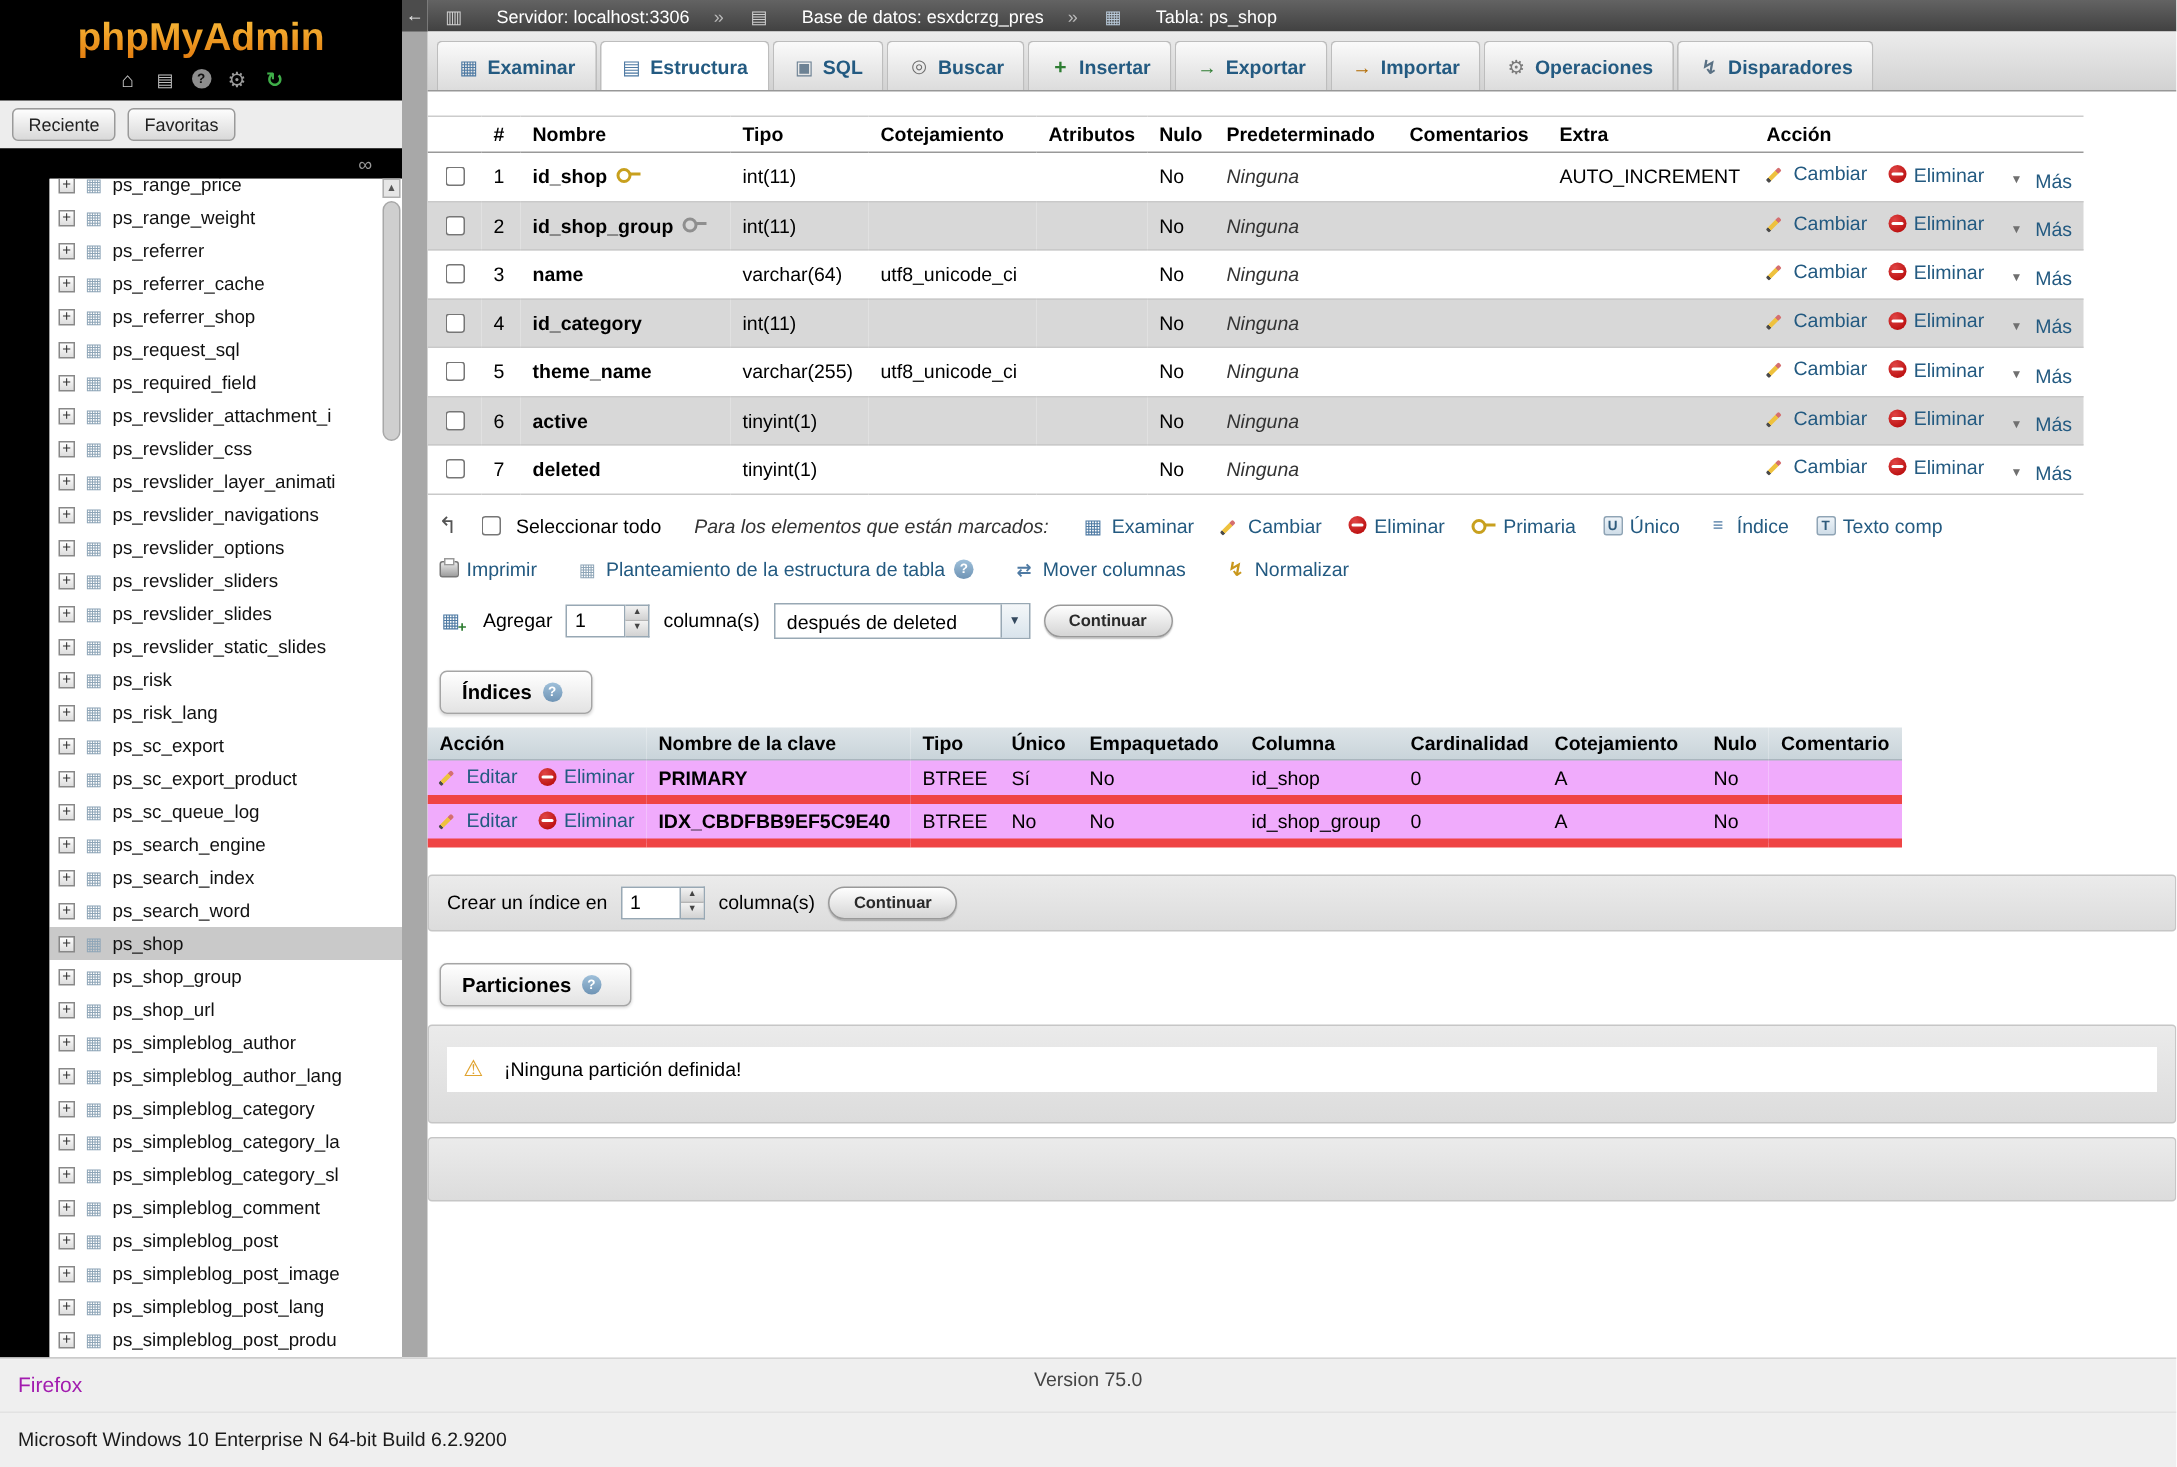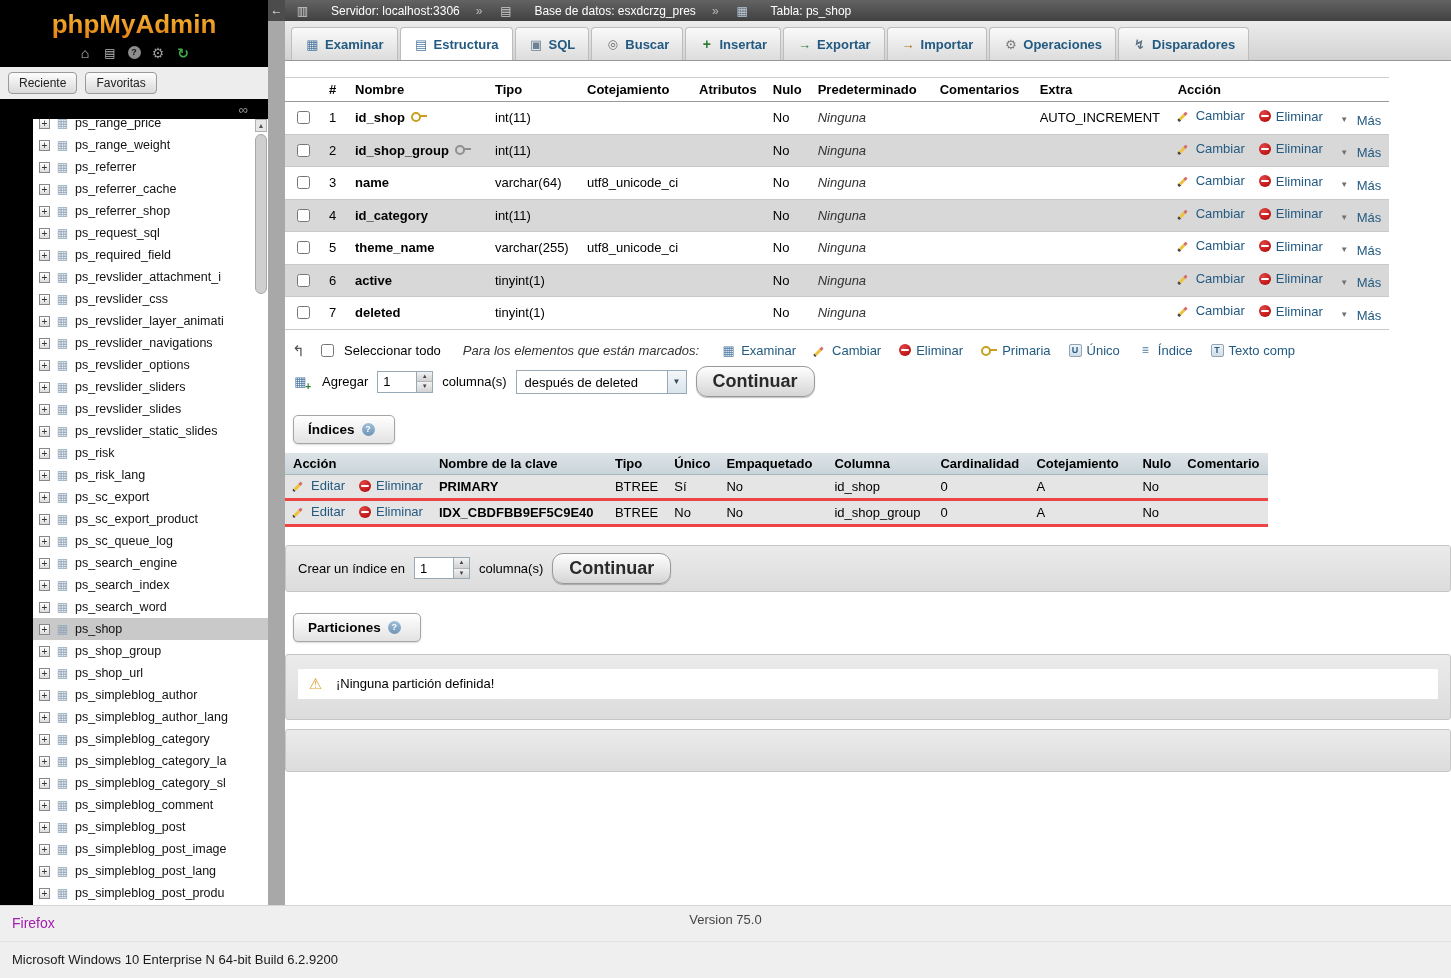--- a/index.html
+++ b/index.html
@@ -81,30 +81,30 @@
 
 .add-row{display:flex;align-items:center;gap:9px;margin:10px 0 0 8px;height:28px}
 .spin{display:inline-flex;align-items:stretch;height:22px}
 .spin input{width:40px;border:1px solid #98a8b4;padding:2px 5px;font-size:13px;font-family:inherit}
 .spin-btns{display:flex;flex-direction:column;border:1px solid #98a8b4;border-left:none;cursor:pointer}
 .spin-btn{flex:1;width:15px;background:linear-gradient(#f2f2f2,#d2d2d2);font-size:6px;line-height:9px;text-align:center;color:#444}
 .spin-btn:first-child{border-bottom:1px solid #b5b5b5}
 .select{display:inline-flex;align-items:stretch;border:1px solid #98a8b4;background:#fff;height:24px;cursor:pointer}
 .select-label{padding:4px 10px 0 8px;min-width:150px}
 .select-arrow{width:19px;border-left:1px solid #98a8b4;background:linear-gradient(#f4f7f9,#d9e4ec);display:flex;align-items:center;justify-content:center;font-size:8px;color:#34495e}
-.btn{display:inline-block;border:1px solid #999;border-radius:11px;background:linear-gradient(#fefefe,#d5d5d5);padding:4px 16px;font-weight:bold;color:#2a2a2a;box-shadow:0 1px 1px rgba(0,0,0,.25);cursor:pointer;font-size:18px}
+.btn{display:inline-block;border:1px solid #999;border-radius:11px;background:linear-gradient(#fefefe,#d5d5d5);padding:4px 16px;font-weight:bold;color:#2a2a2a;box-shadow:0 1px 1px rgba(0,0,0,.25);cursor:pointer;font-size:11px}
 
 
 .legend{display:inline-flex;align-items:center;gap:7px;border:1px solid #a5a5a5;border-radius:5px;background:linear-gradient(#fff,#e3e3e3);padding:6px 14px;font-weight:bold;font-size:13.5px;box-shadow:0 1px 2px rgba(0,0,0,.15)}
 .sec-idx{margin:19px 0 0 8px}
 .sec-part{margin:21px 0 0 8px}
 .sec-info{margin:18px 0 0 8px}
 .index-table{border-collapse:collapse;margin:9px 0 0 -8px;font-size:13px}
 .index-table th{background:linear-gradient(#dde4e8,#c9d4da);font-weight:bold;text-align:left;padding:3px 8px;border-bottom:1px solid #a9b6bd;white-space:nowrap}
-.index-table td{padding:3px 8px;background:#e5e5e5;border-bottom:3px solid #ef4444;white-space:nowrap}
+.index-table td{padding:3px 8px;background:#f0abfc;border-bottom:6px solid #ef4444;white-space:nowrap}
 .index-table th:nth-child(1){width:145px}
 .index-table th:nth-child(2){width:176px}
 .index-table th:nth-child(3){width:56px}
 .index-table th:nth-child(4){width:46px}
 .index-table th:nth-child(5){width:108px}
 .index-table th:nth-child(6){width:106px}
 .index-table th:nth-child(7){width:96px}
 .index-table th:nth-child(8){width:106px}
 .index-table th:nth-child(9){width:44px}
 .index-table th:nth-child(10){width:88px}
@@ -652,20 +652,39 @@
               <span class="ico ico-index"></span>
               <span>Índice</span>
             </a>
             <a class="link marked-action">
               <span class="ico ico-fulltext"></span>
               <span>Texto comp</span>
             </a>
           </span>
       </div>
 
+      <div class="tools-row">
+        <a class="link tool">
+          <span class="ico ico-print"></span>
+          <span>Imprimir</span>
+        </a>
+        <a class="link tool">
+          <span class="ico ico-table"></span>
+          <span>Planteamiento de la estructura de tabla</span>
+          <span class="ico ico-help"></span>
+        </a>
+        <a class="link tool">
+          <span class="ico ico-move"></span>
+          <span>Mover columnas</span>
+        </a>
+        <a class="link tool">
+          <span class="ico ico-normalize"></span>
+          <span>Normalizar</span>
+        </a>
+      </div>
 
       <div class="add-row">
         <span class="ico ico-addcol"></span>
         <span>Agregar</span>
         <span class="spin">
           <input type="text" value="1" style="">
           <span class="spin-btns">
               <span class="spin-btn">▲</span>
               <span class="spin-btn">▼</span>
             </span>

